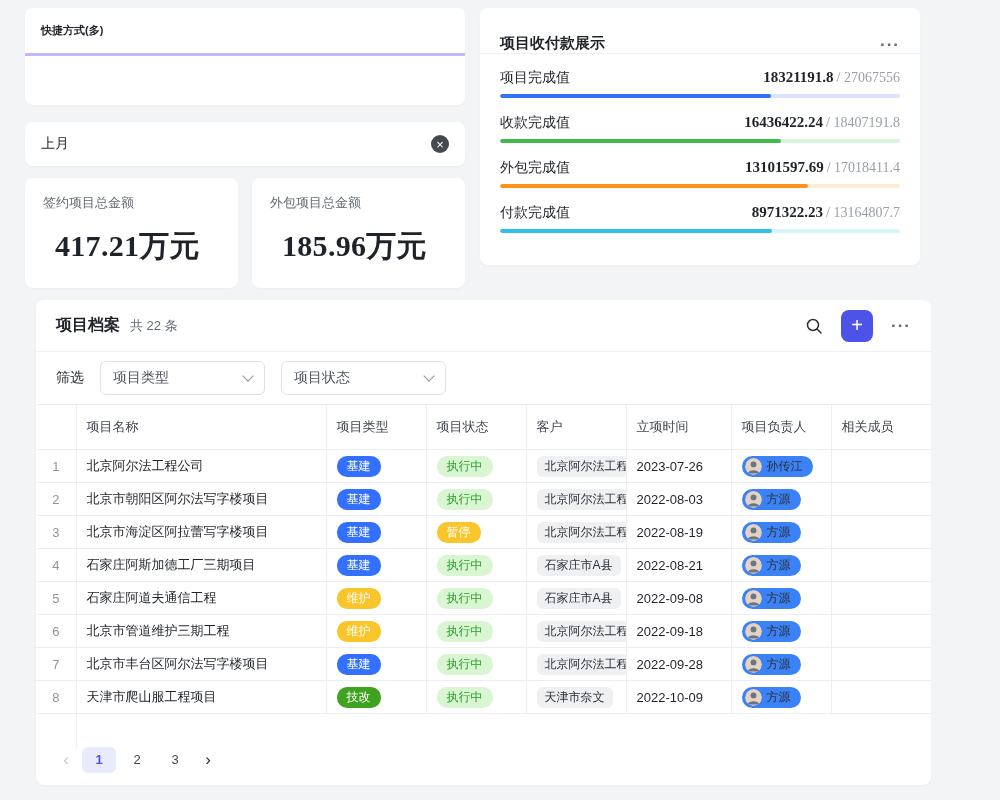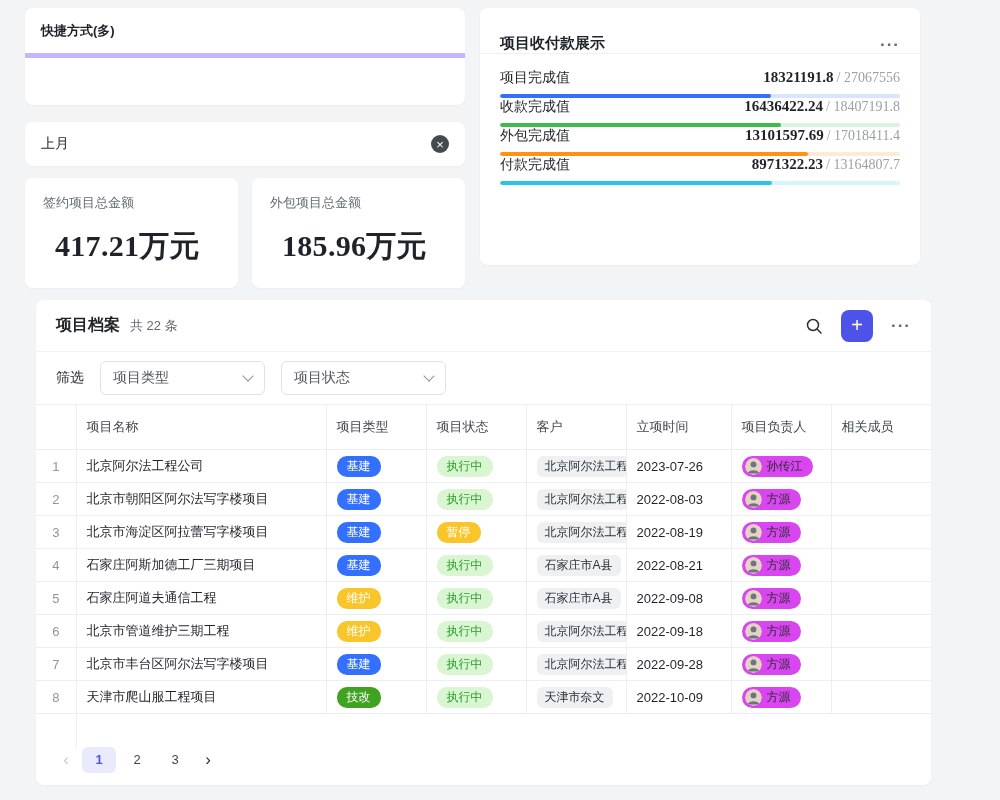--- a/index.html
+++ b/index.html
@@ -2,40 +2,40 @@
 <html><head>
 <meta charset="utf-8">
 <style>
   html, body { margin:0; padding:0; background:#f3f4f6; }
   body { width:1000px; height:800px; font-family:"Liberation Sans","DejaVu Sans",sans-serif; color:#1f2329; }
   .page { position:relative; width:1000px; height:800px; background:#f3f4f6; overflow:hidden; }
   .card { position:absolute; background:#fff; border-radius:8px; box-shadow:0 1px 2px rgba(31,35,41,0.03); box-sizing:border-box; }
 
   
   #shortcut-card { left:25px; top:8px; width:440px; height:97px; }
-  .card-head { display:flex; align-items:center; padding:0 16px; height:45px; border-bottom:5px solid #c4b5fd; font-weight:700; font-size:13px; }
+  .card-head { display:flex; align-items:center; padding:0 16px; height:45px; border-bottom:3px solid #c4b5fd; font-weight:700; font-size:11px; }
 
   
   #filter-chip { left:25px; top:122px; width:440px; height:44px; display:flex; align-items:center; padding:0 16px; font-size:14px; cursor:pointer; }
   .clear-btn { margin-left:auto; width:18px; height:18px; border-radius:50%; background:#46494f; color:#fff; display:flex; align-items:center; justify-content:center; font-size:13px; line-height:1; cursor:pointer; }
 
   
   .metric { padding:16px 18px;font-family:Liberation Serif, serif; }
   #metric-0 { left:25px; top:178px; width:213px; height:110px; }
   #metric-1 { left:252px; top:178px; width:213px; height:110px; }
   .m-label { font-size:13px; color:#646a73; }
   .m-value { margin-top:14px; font-size:30px; font-weight:700; color:#1f2329; letter-spacing:.3px;margin-left:12px; }
 
   
   #payment-card { left:480px; top:8px; width:440px; height:257px; }
   .pay-head { height:45px; display:flex; align-items:flex-end; justify-content:space-between; padding:0 20px; border-bottom:1px solid #f0f1f3; }
   .pay-title { font-weight:700; font-size:15px; }
   .more-dots { color:#646a73; font-size:17px; font-weight:700; letter-spacing:1px; cursor:pointer; line-height:1; }
   .pay-body { padding:15px 20px 0; }
-  .pay-item { }
+  .pay-item { margin-bottom:16px; }
   .pay-top { display:flex; justify-content:space-between; align-items:baseline; margin-bottom:7px; }
   .pay-label { font-size:14px; color:#1f2329; }
   .pay-nums { font-size:15px; font-weight:700; color:#1f2329;font-family:Liberation Serif, serif; }
   .pay-total { color:#9aa0a6; font-weight:400; font-size:14px; margin-left:3px; }
   .bar-track { height:4px; border-radius:2px; overflow:hidden; }
   .bar-fill { height:100%; border-radius:2px; }
 
   
   #archive-card { left:36px; top:300px; width:895px; height:485px; display:flex; flex-direction:column; }
   .arch-head { display:flex; align-items:center; padding:0 20px; height:51px; border-bottom:1px solid #f0f1f3; flex:none; }
@@ -50,21 +50,21 @@
   .chev { width:7px; height:7px; border-right:1.5px solid #8f959e; border-bottom:1.5px solid #8f959e; transform:rotate(45deg); margin-top:-4px; }
 
   table { width:100%; border-collapse:collapse; font-size:13px; table-layout:fixed; flex:none; }
   th, td { border-bottom:1px solid #eceef0; border-right:1px solid #eceef0; height:33px; padding:0 10px; text-align:left; box-sizing:border-box; overflow:hidden; white-space:nowrap; }
   th:last-child, td:last-child { border-right:none; }
   thead th { border-top:1px solid #eceef0; font-weight:500; color:#41464d; height:45px; background:#fff; }
   .no { text-align:center; color:#8f959e; padding:0 4px; }
   .name-cell { color:#1f2329; }
   .badge { display:inline-block; padding:2px 10px; border-radius:10px; font-size:12px; line-height:17px; }
   .cust-pill { display:inline-block; max-width:76px; background:#eff0f2; border-radius:6px; padding:2px 8px; font-size:12px; line-height:17px; white-space:nowrap; overflow:hidden; vertical-align:middle; color:#2b2f36; }
-  .lead-pill { display:inline-flex; align-items:flex-start; gap:5px; background:#d946ef; border-radius:999px; padding:2px 10px 2px 3px; font-size:12px; line-height:17px; max-width:100%; color:#2b2f36; vertical-align:middle; }
+  .lead-pill { display:inline-flex; align-items:flex-start; gap:5px; background:#3b82f6; border-radius:999px; padding:2px 10px 2px 3px; font-size:12px; line-height:17px; max-width:100%; color:#2b2f36; vertical-align:middle; }
   .avatar { width:17px; height:17px; border-radius:50%; overflow:hidden; flex:none; display:flex; }
   .tr-empty td { border-bottom:none; }
   .tr-empty .empty-no { border-right:1px solid #eceef0; }
 
   .pager { margin-top:auto; display:flex; align-items:center; gap:4px; padding:0 18px 14px; flex:none; }
   .pages { display:flex; gap:4px; }
   .pg-btn { min-width:26px; height:26px; border-radius:6px; display:flex; align-items:center; justify-content:center; font-size:13px; color:#41464d; cursor:pointer; padding:0 4px; }
   .pg-btn.active { background:#e9ebfd; color:#4c54e6; font-weight:700; }
   .pg-chev { width:24px; height:26px; display:flex; align-items:center; justify-content:center; font-size:17px; cursor:pointer; }
   .pg-prev { color:#c6cad0; }

